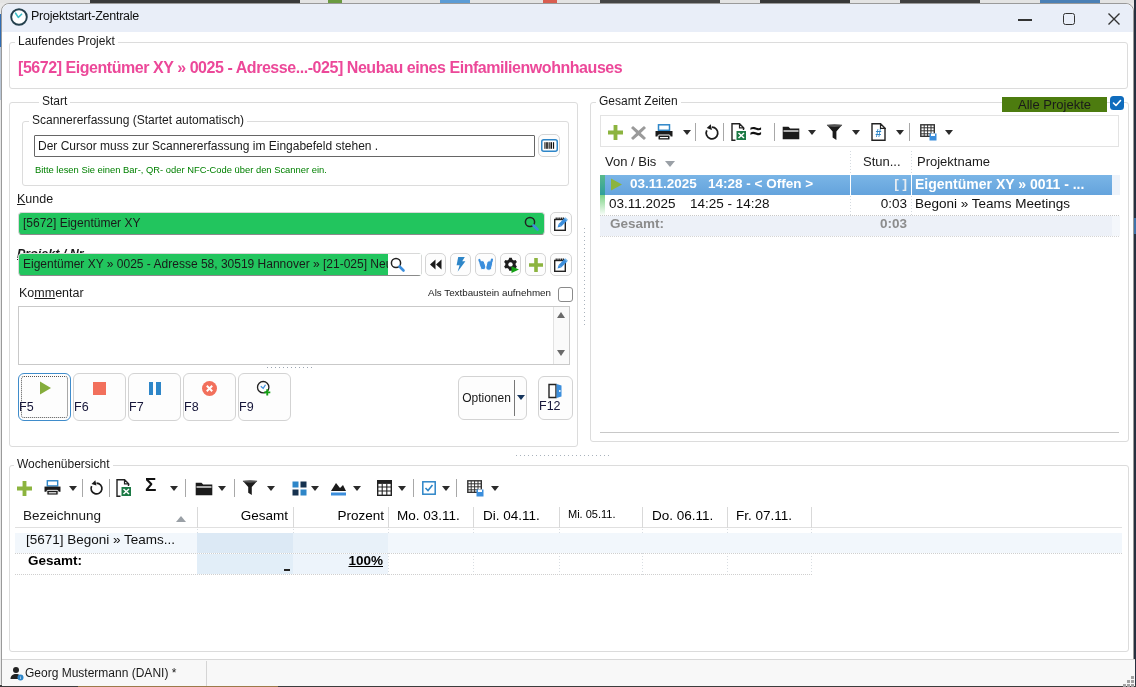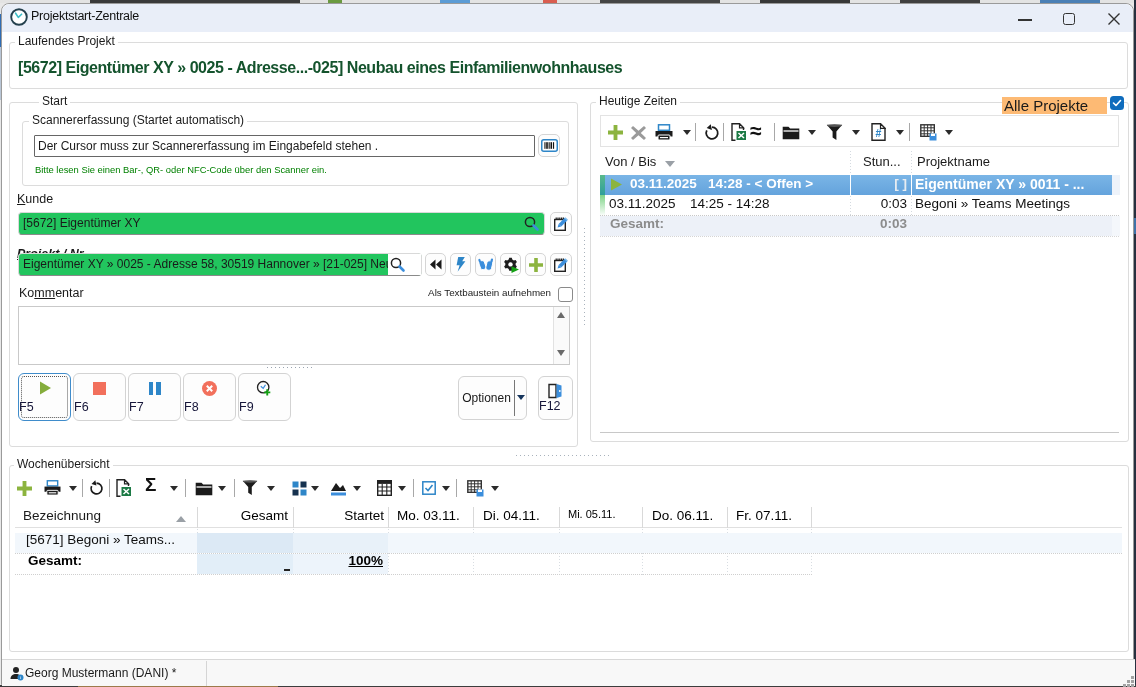--- a/index.html
+++ b/index.html
@@ -48,21 +48,21 @@
   </svg>
   <div class="abs lbl" style="left:29px;top:5px;font-size:12.5px;letter-spacing:-0.25px;color:#111;">Projektstart-Zentrale</div>
   <div class="abs" style="left:1016px;top:15px;width:14px;height:1.5px;background:#333;"></div>
   <div class="abs" style="left:1061px;top:9px;width:12px;height:12px;border:1.4px solid #333;border-radius:2.5px;"></div>
   <svg class="abs" style="left:1105px;top:8px;" width="14" height="14" viewBox="0 0 14 14">
     <path d="M1.5 1.5 L12.5 12.5 M12.5 1.5 L1.5 12.5" stroke="#333" stroke-width="1.4"></path>
   </svg>
 
   <div class="abs grp" style="left:7px;top:38px;width:1119px;height:47px;"></div>
   <div class="abs grplbl" style="left:13px;top:31px;">Laufendes Projekt</div>
-  <div class="abs" style="left:16px;top:55px;font-size:16px;letter-spacing:-0.45px;font-weight:bold;color:#14532d;white-space:nowrap;">[5672] Eigentümer XY » 0025 - Adresse...-025] Neubau eines Einfamilienwohnhauses</div>
+  <div class="abs" style="left:16px;top:55px;font-size:16px;letter-spacing:-0.45px;font-weight:bold;color:#ec4899;white-space:nowrap;">[5672] Eigentümer XY » 0025 - Adresse...-025] Neubau eines Einfamilienwohnhauses</div>
 
   <div class="abs grp" style="left:7px;top:98px;width:569px;height:345px;"></div>
   <div class="abs grplbl" style="left:13px;top:91px;margin-left:24px;">Start</div>
 
   <div class="abs grp" style="left:20px;top:117px;width:547px;height:65px;"></div>
   <div class="abs grplbl" style="left:27px;top:110px;">Scannererfassung (Startet automatisch)</div>
   <div class="abs" style="left:32px;top:131px;width:501px;height:22px;border:1px solid #666;background:#fff;font-size:12px;color:#1a1a1a;line-height:20px;padding-left:3px;border-radius:1px;">Der Cursor muss zur Scannererfassung im Eingabefeld stehen .</div>
   <div class="abs ibtn" style="left:536px;top:130px;width:22px;height:23px;">
     <svg width="17" height="13" viewBox="0 0 17 13">
       <rect x="0.75" y="0.75" width="15.5" height="11.5" rx="2" fill="#fff" stroke="#2e86c8" stroke-width="1.5"></rect>
@@ -213,22 +213,22 @@
       <circle cx="11.8" cy="8" r="0.9" fill="#fff"></circle>
     </svg>
       </div>
     <div class="flbl">F12</div>
   </div>
 
   <div class="abs" style="left:582px;top:224px;width:1px;height:100px;background:repeating-linear-gradient(to bottom,#a9b2bc 0,#a9b2bc 1px,transparent 1px,transparent 4px);"></div>
   <div class="abs" style="left:514px;top:451px;width:96px;height:1px;background:repeating-linear-gradient(to right,#a9b2bc 0,#a9b2bc 1px,transparent 1px,transparent 4px);"></div>
 
   <div class="abs grp" style="left:588px;top:98px;width:539px;height:340px;"></div>
-  <div class="abs grplbl" style="left:594px;top:91px;">Heutige Zeiten</div>
-  <div class="abs" style="left:1000px;top:93px;width:105px;font-size:15px;color:#1a1a1a;text-align:left;background:#fdba74;padding:0 2px;">Alle Projekte</div>
+  <div class="abs grplbl" style="left:594px;top:91px;">Gesamt Zeiten</div>
+  <div class="abs" style="left:1000px;top:93px;width:105px;font-size:13px;color:#1a1a1a;text-align:center;background:#4d7c0f;padding:0 2px;">Alle Projekte</div>
   <div class="abs" style="left:1108px;top:92px;width:14px;height:14px;background:#0f6cbd;border-radius:3.5px;">
     <svg width="14" height="14" viewBox="0 0 14 14">
         <path d="M3.5 7 L6 9.5 L10.5 4.5" fill="none" stroke="#fff" stroke-width="1.6" stroke-linecap="round" stroke-linejoin="round"></path>
       </svg>
   </div>
 
   <div class="abs" style="left:598px;top:111px;width:519px;height:32px;border:1px solid #e3e3e3;background:#fff;"></div>
 
   <svg class="abs" style="left:606px;top:121px;" width="15" height="15" viewBox="0 0 14 14">
       <path d="M5.2 0 h3.6 v5.2 H14 v3.6 H8.8 V14 H5.2 V8.8 H0 V5.2 h5.2 Z" fill="#8cb43f"></path>
@@ -391,21 +391,21 @@
     <rect x="9.5" y="9.5" width="7" height="7" fill="#3b8edc"></rect>
     <rect x="11" y="9.5" width="4" height="2.5" fill="#fff"></rect>
   </svg>
   <div class="abs dd" style="left:489px;top:482px;"></div>
 
   <div class="abs" style="left:13px;top:500px;width:1107px;height:145px;background:#fff;"></div>
   <div class="abs" style="left:13px;top:500px;width:1107px;height:24px;background:#fff;border-bottom:1px solid #e0e0e0;"></div>
   <div class="abs lbl" style="left:21px;top:504px;font-size:13.5px;">Bezeichnung</div>
   <div class="abs" style="left:174px;top:512px;width:0;height:0;border-left:5.5px solid transparent;border-right:5.5px solid transparent;border-bottom:6px solid #9aa0a6;"></div>
   <div class="abs" style="left:196px;top:504px;width:90px;font-size:13.5px;text-align:right;">Gesamt</div>
-  <div class="abs" style="left:293px;top:504px;width:89px;font-size:13.5px;text-align:right;">Startet</div>
+  <div class="abs" style="left:293px;top:504px;width:89px;font-size:13.5px;text-align:right;">Prozent</div>
   <div class="abs" style="left:395px;top:504px;font-size:13.5px;">Mo. 03.11.</div>
   <div class="abs" style="left:481px;top:504px;font-size:13.5px;">Di. 04.11.</div>
   <div class="abs" style="left:566px;top:504px;font-size:11px;">Mi. 05.11.</div>
   <div class="abs" style="left:650px;top:504px;font-size:13.5px;">Do. 06.11.</div>
   <div class="abs" style="left:734px;top:504px;font-size:13.5px;">Fr. 07.11.</div>
 
   <div class="abs" style="left:195px;top:503px;width:1px;height:21px;background:#d9d9d9;"></div>
   <div class="abs" style="left:195px;top:525px;width:1px;height:46px;background:repeating-linear-gradient(to bottom,#d8dde2 0,#d8dde2 1px,transparent 1px,transparent 3px);"></div>
   <div class="abs" style="left:291px;top:503px;width:1px;height:21px;background:#d9d9d9;"></div>
   <div class="abs" style="left:291px;top:525px;width:1px;height:46px;background:repeating-linear-gradient(to bottom,#d8dde2 0,#d8dde2 1px,transparent 1px,transparent 3px);"></div>

